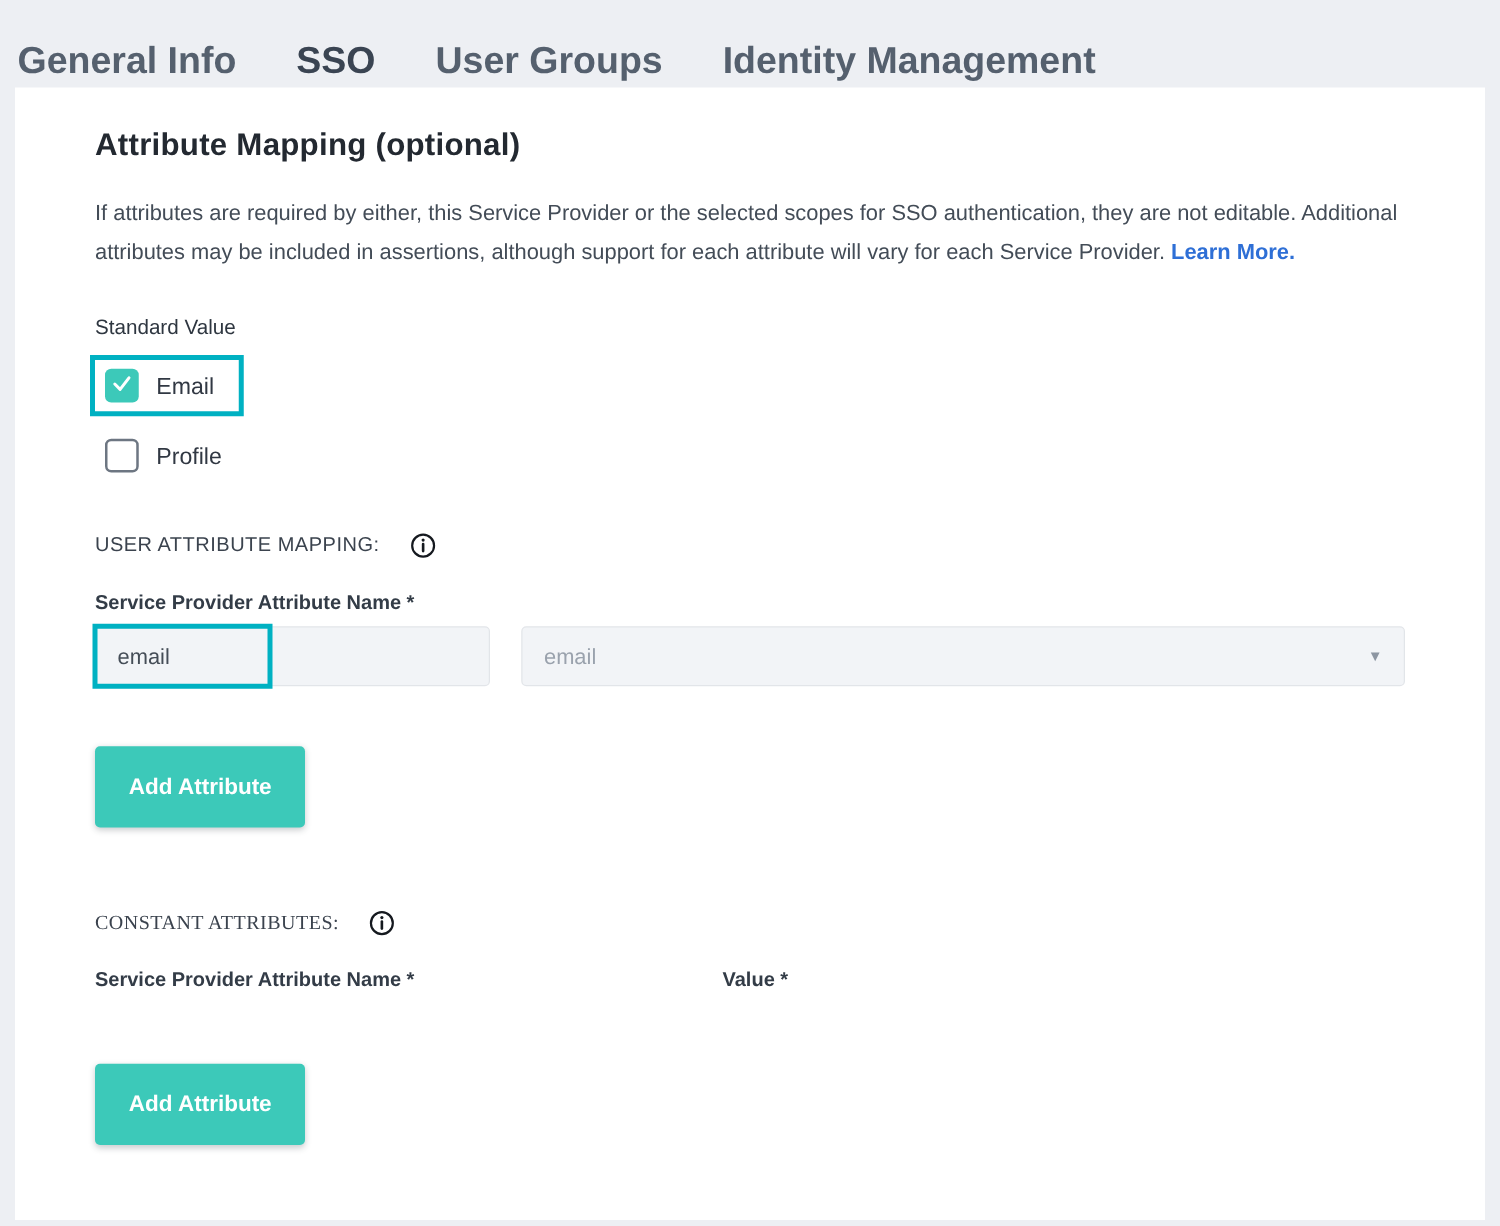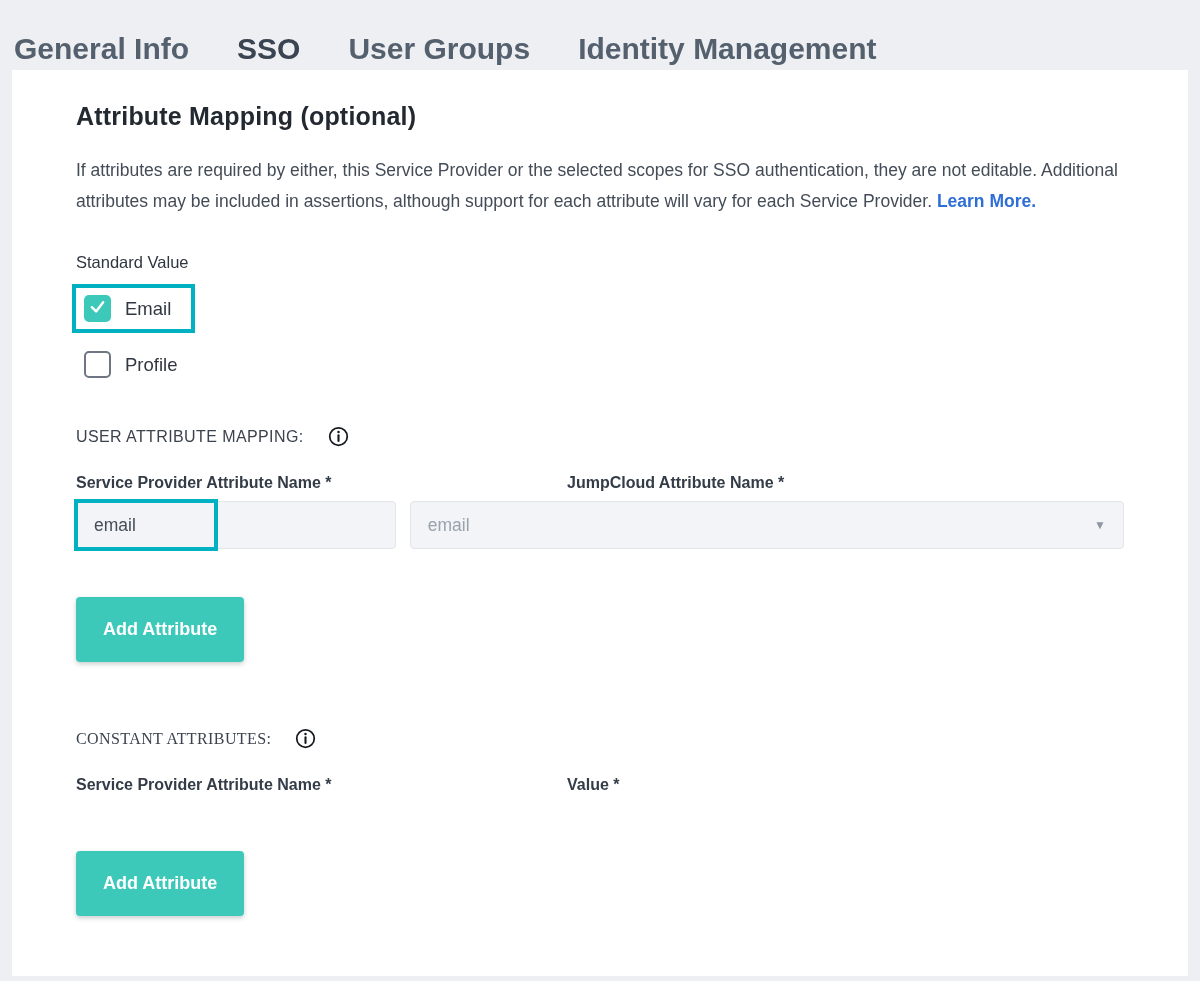--- a/index.html
+++ b/index.html
@@ -45,21 +45,21 @@
   .checkbox.unchecked{background:#fff;border:2px solid #6d7682;}
   .checkbox svg{width:17px;height:17px;}
   .scope-text{font-size:18.5px;color:#313843;}
 
   .section-heading{display:flex;align-items:center;gap:24px;font-size:16px;color:#3b434e;letter-spacing:.4px;}
   .uam-heading{margin-top:48px;}
   .ca-heading{margin-top:66px;font-family:Liberation Serif, serif;}
   .info-icon{width:21px;height:21px;color:#15191f;display:inline-flex;cursor:pointer;}
   .info-icon svg{width:100%;height:100%;}
 
-  .form-grid{display:flex;gap:14px;}
+  .form-grid{display:flex;gap:25px;}
   .form-col{width:477px;}
   .field-label{margin-top:27px;font-size:16px;font-weight:bold;color:var(--text-label);}
   .labels-row .field-label{margin-top:0;}
   .labels-row{margin-top:27px;}
   .inputs-row{margin-top:9px;}
 
   .text-input{width:100%;height:48px;background:var(--input-bg);border:1px solid var(--input-border);border-radius:4px;padding:0 17px;font-size:17.5px;color:var(--input-text);font-family:inherit;outline:none;}
   .input-wrap{position:relative;}
   .annotation-box{position:absolute;left:-2px;top:-2px;height:52px;width:144px;border:4px solid var(--hl);pointer-events:none;}
 
@@ -115,21 +115,20 @@
         <svg viewBox="0 0 24 24" fill="none">
             <circle cx="12" cy="12" r="10" stroke="currentColor" stroke-width="2"></circle>
             <line x1="12" y1="10.6" x2="12" y2="17" stroke="currentColor" stroke-width="2.4" stroke-linecap="round"></line>
             <circle cx="12" cy="6.9" r="1.45" fill="currentColor"></circle>
           </svg>
       </span>
     </div>
 
     <div class="form-grid labels-row">
       <div class="form-col field-label">Service Provider Attribute Name *</div>
-      <div class="form-col field-label">JumpCloud Attribute Name *</div>
     </div>
 
     <div class="form-grid inputs-row">
       <div class="form-col input-wrap">
         <input class="text-input" type="text" value="email" style="">
         <div class="annotation-box"></div>
       </div>
       <div class="form-col select">
         <span class="select-value">email</span>
         <span class="chevron">▼</span>

